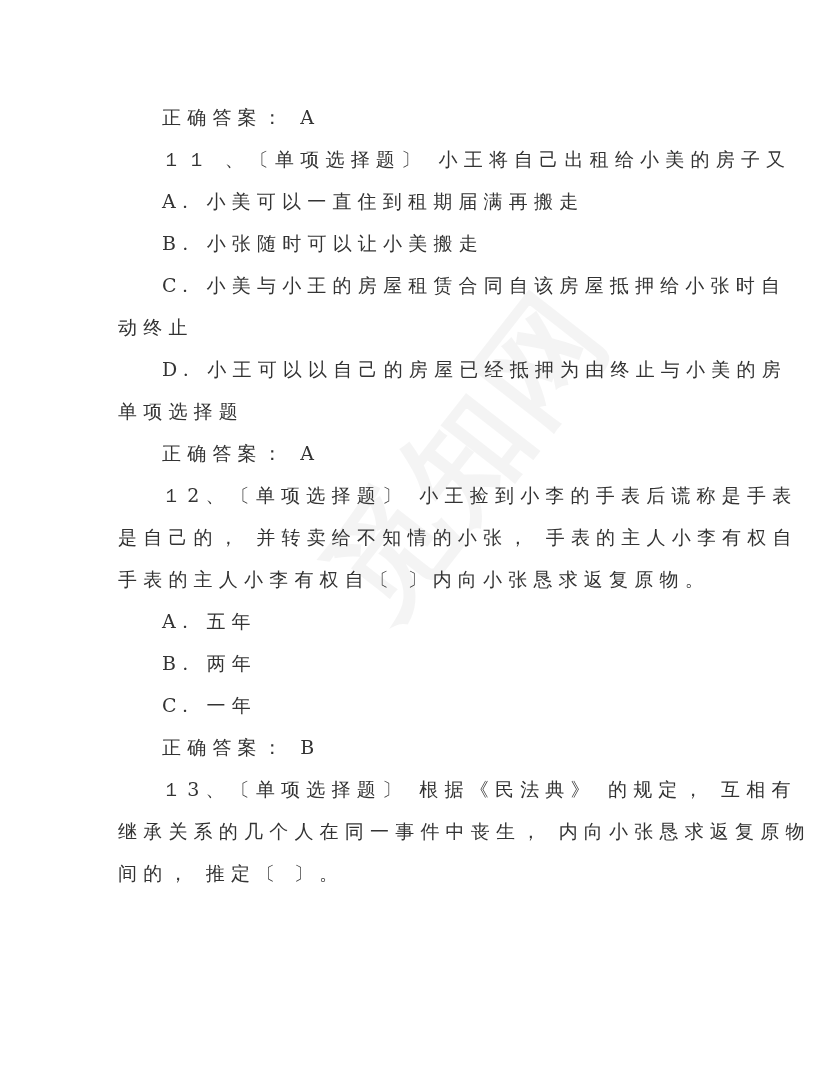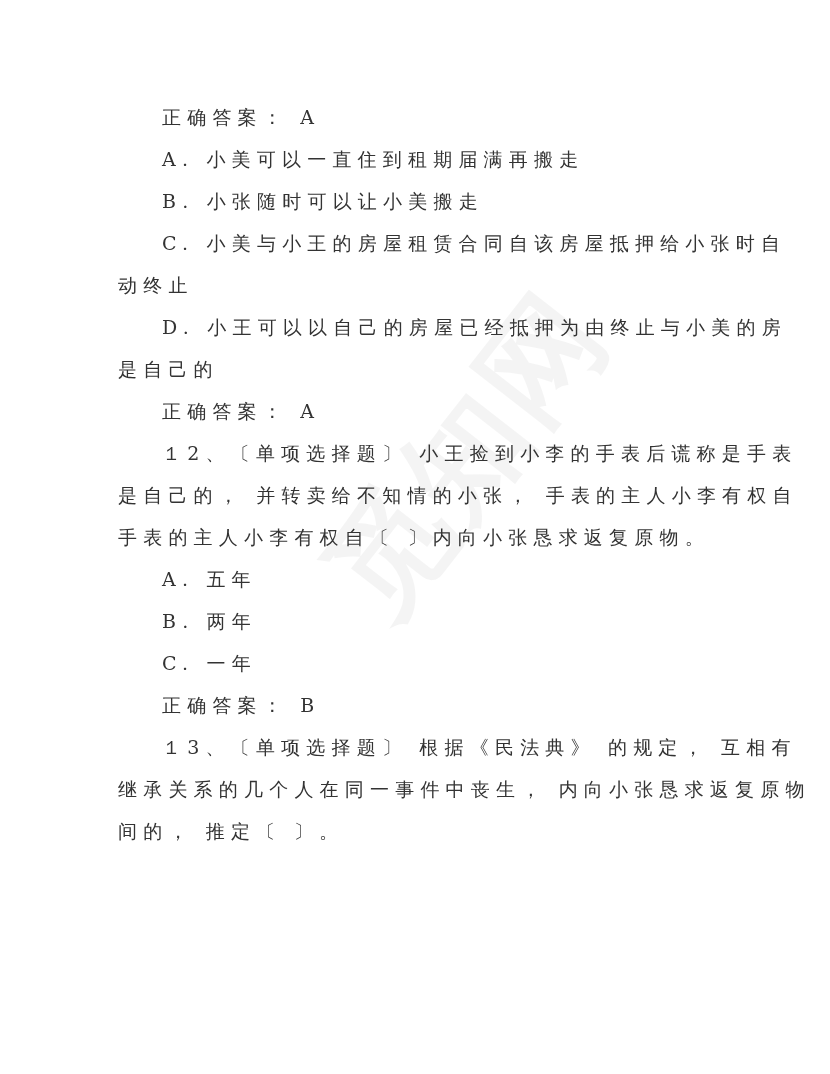--- a/index.html
+++ b/index.html
@@ -25,26 +25,27 @@
       color: rgba(0,0,0,0.045); white-space: nowrap; pointer-events: none;
     }
   </style>
 </head>
 <body>
 
 <div class="page">
   <div class="watermark">觅知网</div>
   <div class="content">
     <div class="line indent">正确答案：  A</div>
+    <div class="line indent">１１ 、〔单项选择题〕 小王将自己出租给小美的房子又</div>
     <div class="line indent">A. 小美可以一直住到租期届满再搬走</div>
     <div class="line indent">B. 小张随时可以让小美搬走</div>
     <div class="line indent">C. 小美与小王的房屋租赁合同自该房屋抵押给小张时自</div>
     <div class="line">动终止</div>
     <div class="line indent">D. 小王可以以自己的房屋已经抵押为由终止与小美的房</div>
-    <div class="line">是自己的</div>
+    <div class="line">单项选择题</div>
     <div class="line indent">正确答案： A</div>
     <div class="line indent">１2、〔单项选择题〕 小王捡到小李的手表后谎称是手表</div>
     <div class="line">是自己的， 并转卖给不知情的小张， 手表的主人小李有权自</div>
     <div class="line">手表的主人小李有权自〔 〕内向小张恳求返复原物。</div>
     <div class="line indent">A. 五年</div>
     <div class="line indent">B. 两年</div>
     <div class="line indent">C. 一年</div>
     <div class="line indent">正确答案： B</div>
     <div class="line indent">１3、〔单项选择题〕 根据《民法典》 的规定， 互相有</div>
     <div class="line">继承关系的几个人在同一事件中丧生， 内向小张恳求返复原物</div>

